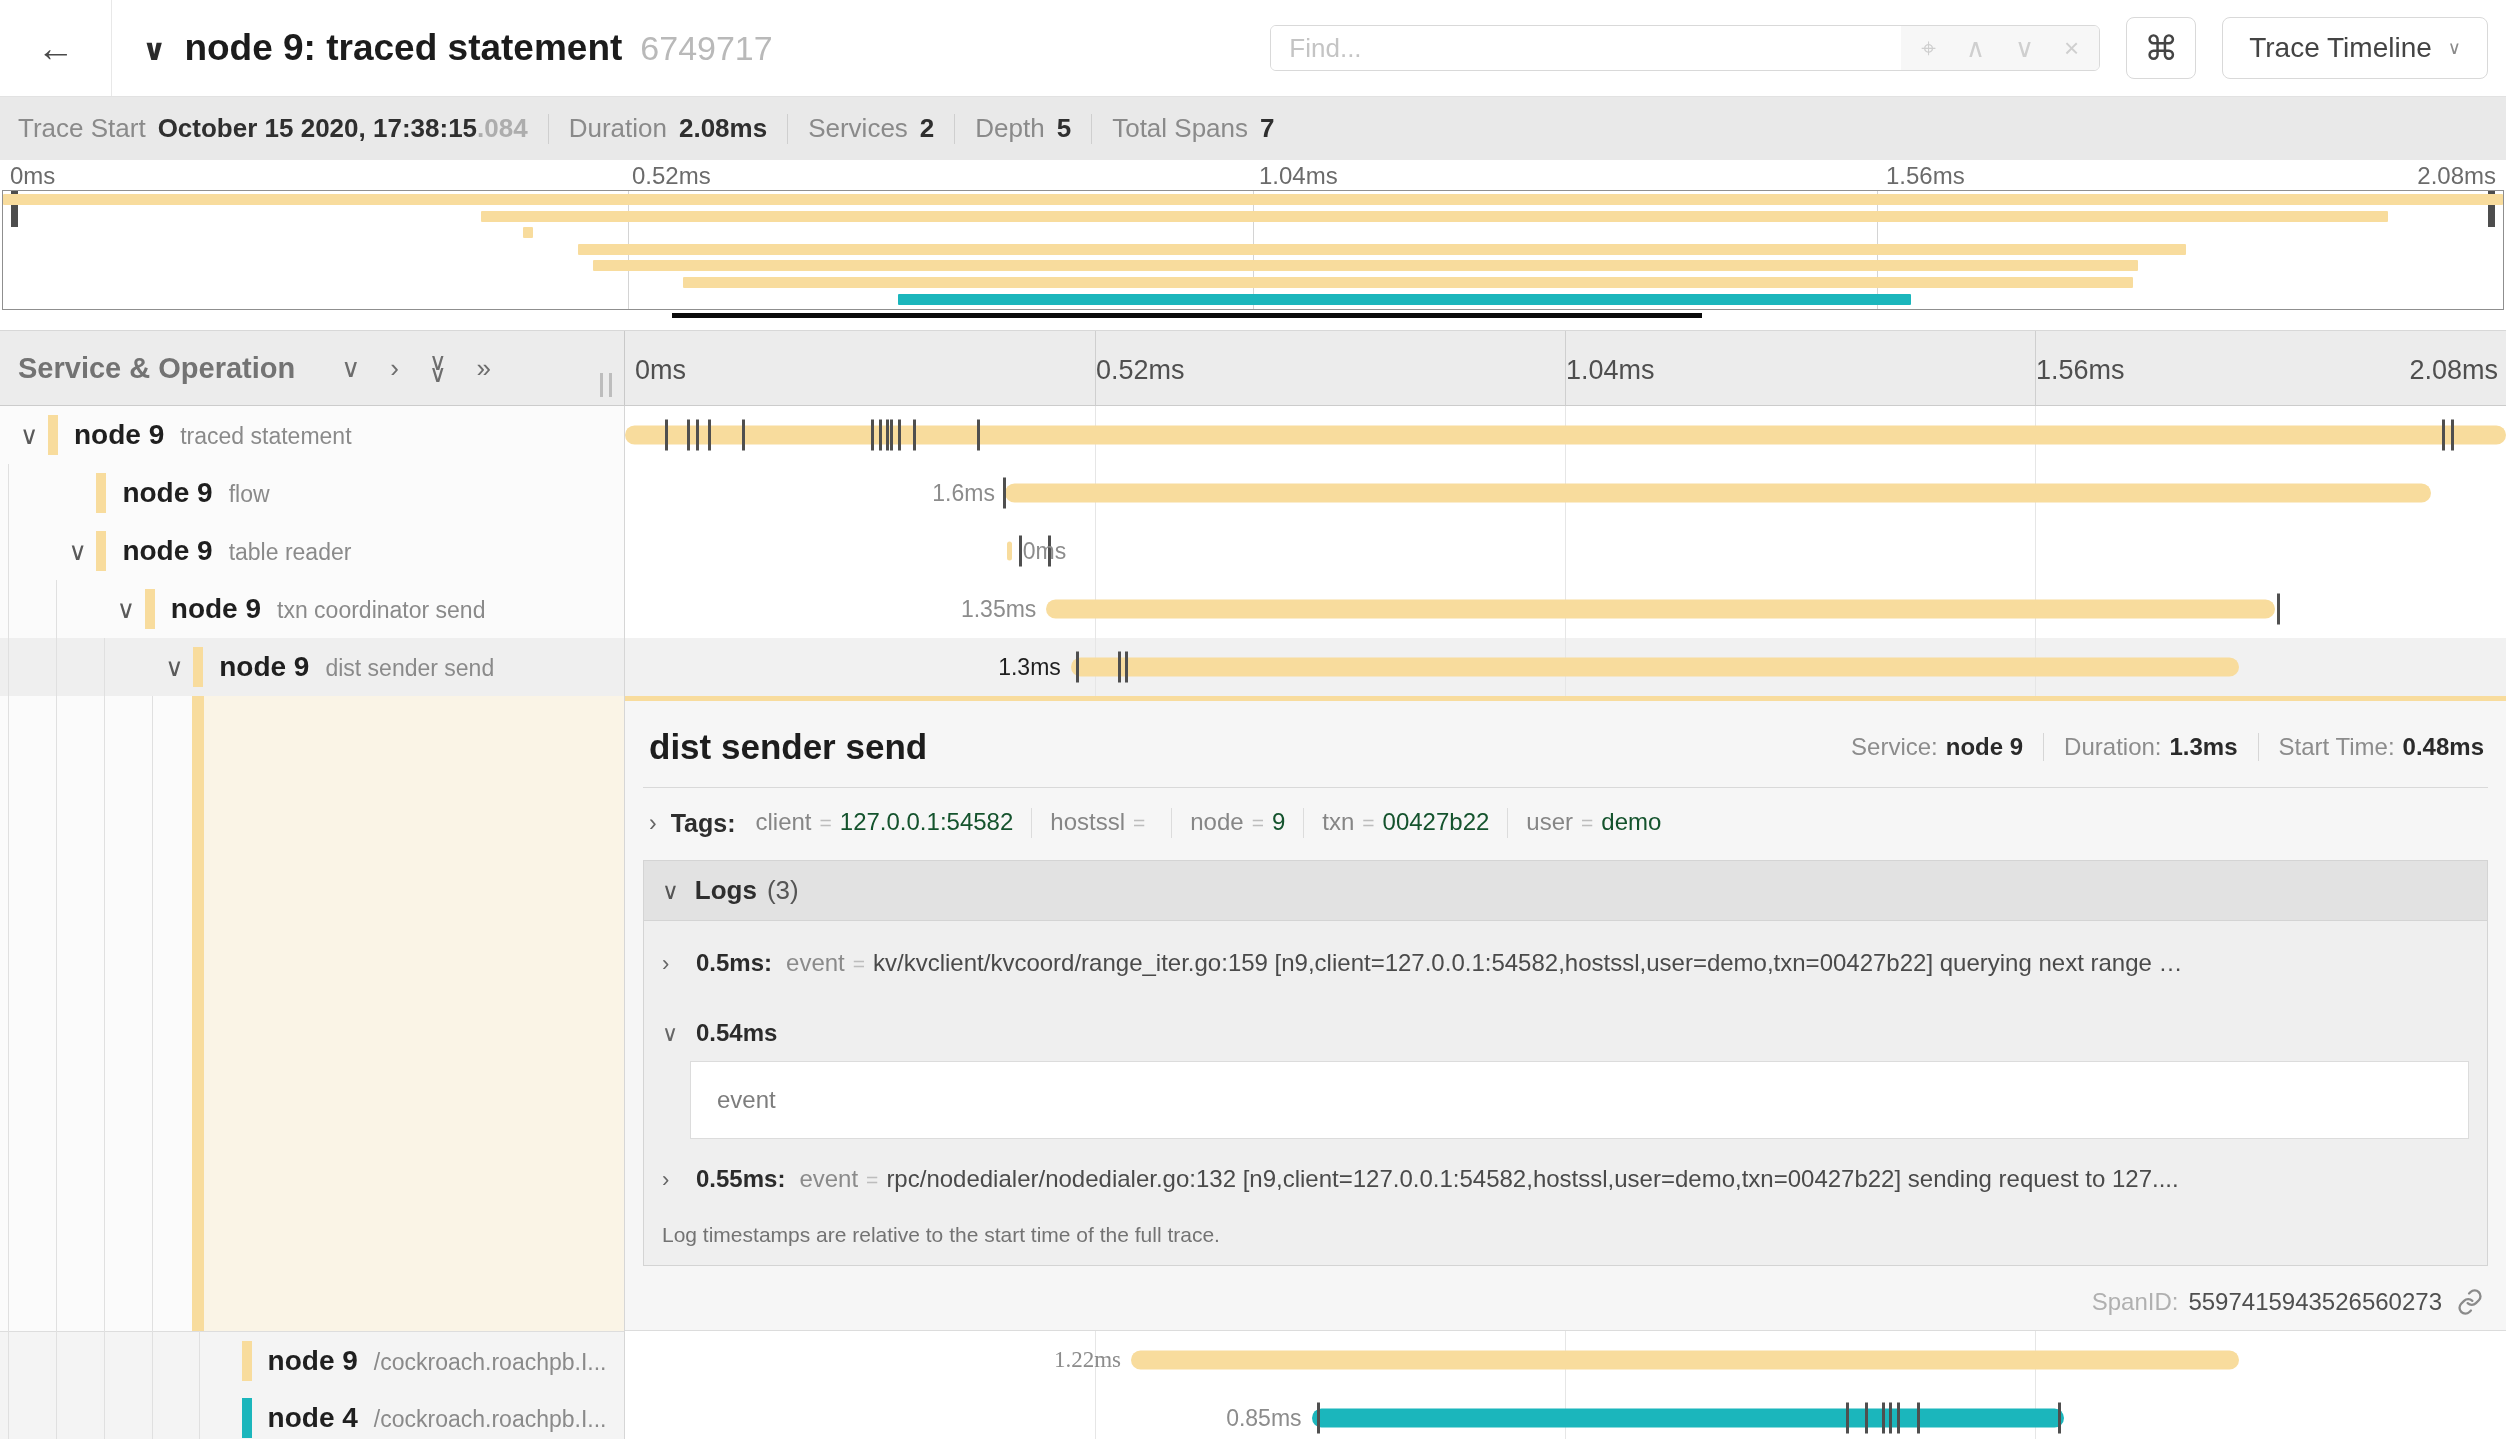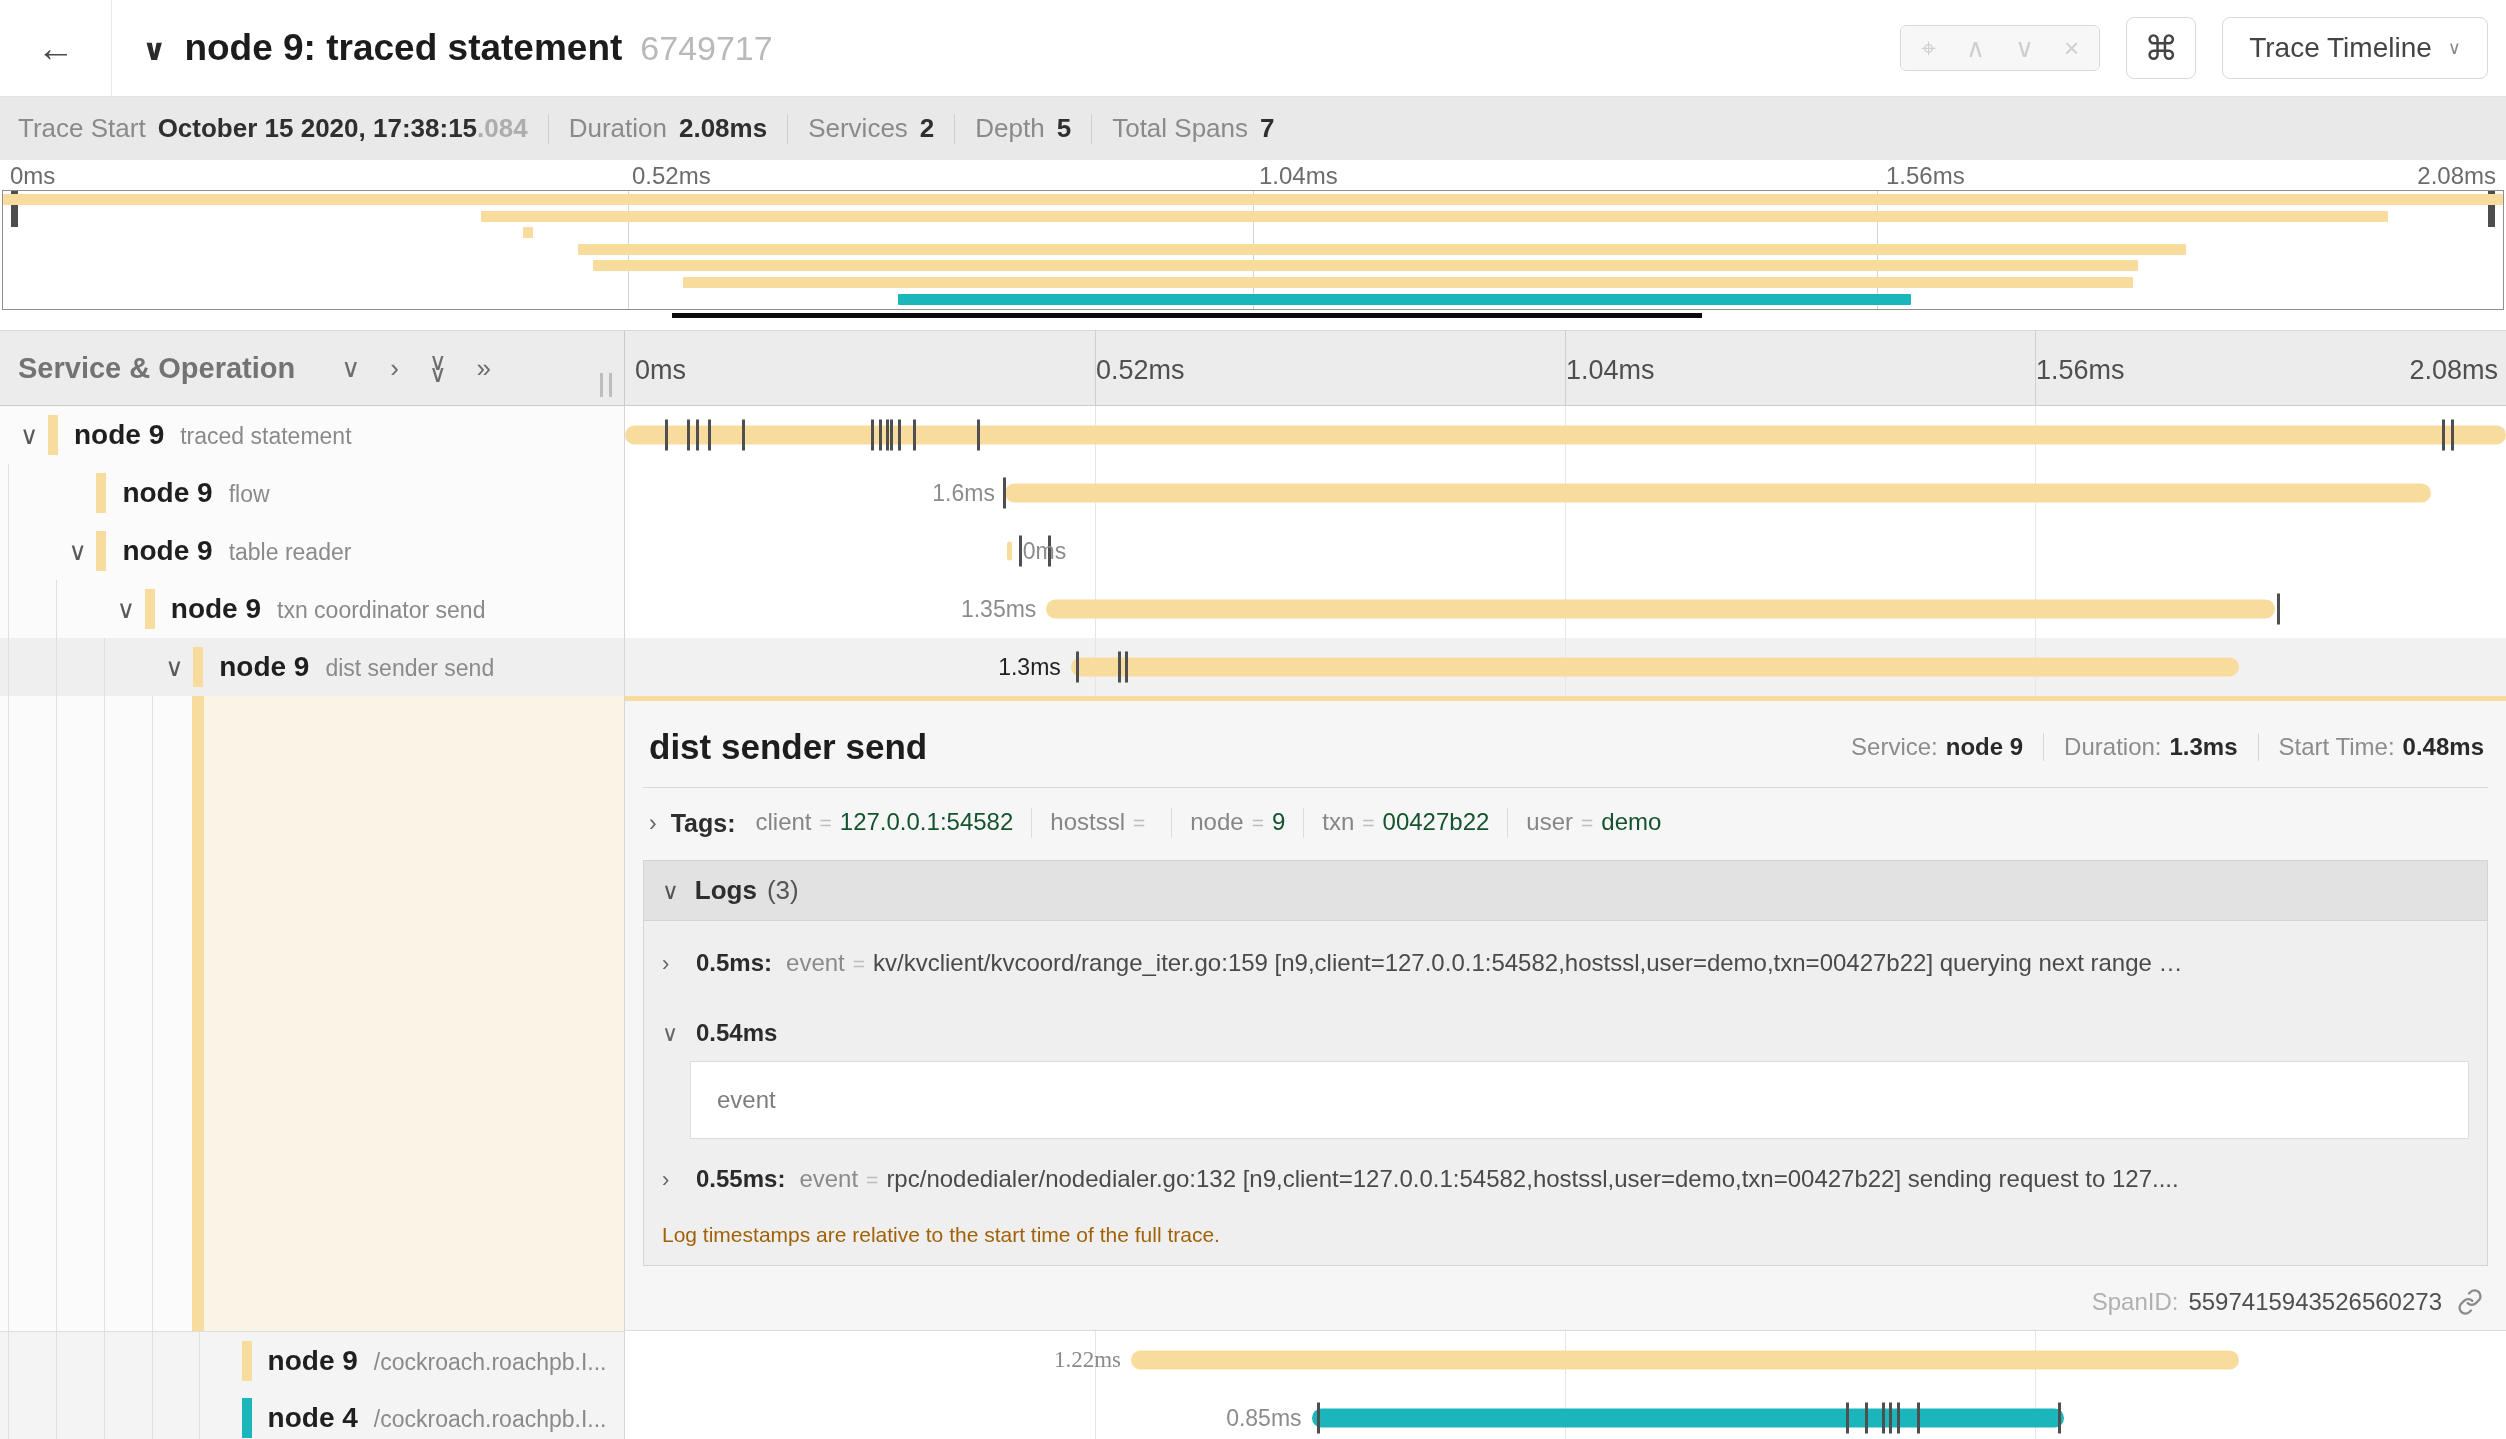--- a/index.html
+++ b/index.html
@@ -120,21 +120,21 @@
     white-space:nowrap; overflow:hidden; cursor:pointer; }
   .log-chevron { color:#666; font-size:22px; width:34px; flex:none; }
   .log-time { font-weight:700; color:#2b2b2b; margin-right:14px; flex:none; }
   .log-key { color:#8a8a8a; flex:none; }
   .log-eq { color:#bdbdbd; margin:0 8px; font-size:21px; flex:none; }
   .log-val { color:#4a4a4a; overflow:hidden; flex:1; }
   .log-card { display:flex; background:#fff; border:1px solid #dcdcdc; margin:10px 18px 16px 46px; }
   .log-card-key { width:230px; flex:none; padding:24px 0 24px 26px; font-size:24px; color:#7d7d7d; }
   .log-card-val { font-family:"DejaVu Sans Mono","Liberation Mono",monospace; font-size:24px;
     color:#0f8287; font-weight:700; padding:22px 20px 22px 0; width:1420px; word-break:break-all; line-height:1.55; }
-  .logs-footer { color:#a16207; font-size:21px; padding:16px 18px 18px; }
+  .logs-footer { color:#737373; font-size:21px; padding:16px 18px 18px; }
   .spanid-row { display:flex; justify-content:flex-end; align-items:center; gap:10px; padding:22px 4px; font-size:24px; }
   .spanid-label { color:#b0b0b0; }
   .spanid-val { color:#4f4f4f; }
   .link-icon { cursor:pointer; margin-left:4px; display:flex; }
 </style>
 </head>
 <body>
 
 <div id="app">
 
@@ -142,20 +142,21 @@
     <div class="back-btn">
       <span>←</span>
     </div>
     <div class="title-wrap">
       <span class="title-chevron">∨</span>
       <span class="page-title">node 9: traced statement</span>
       <span class="trace-id">6749717</span>
     </div>
     <div class="nav-right">
       <div class="find-group">
+        <input class="find-input" placeholder="Find..." style="">
         <div class="find-controls">
           <span>⌖</span>
           <span>∧</span>
           <span>∨</span>
           <span>×</span>
         </div>
       </div>
       <div class="sq-btn cmd-btn">
         <span>⌘</span>
       </div>

